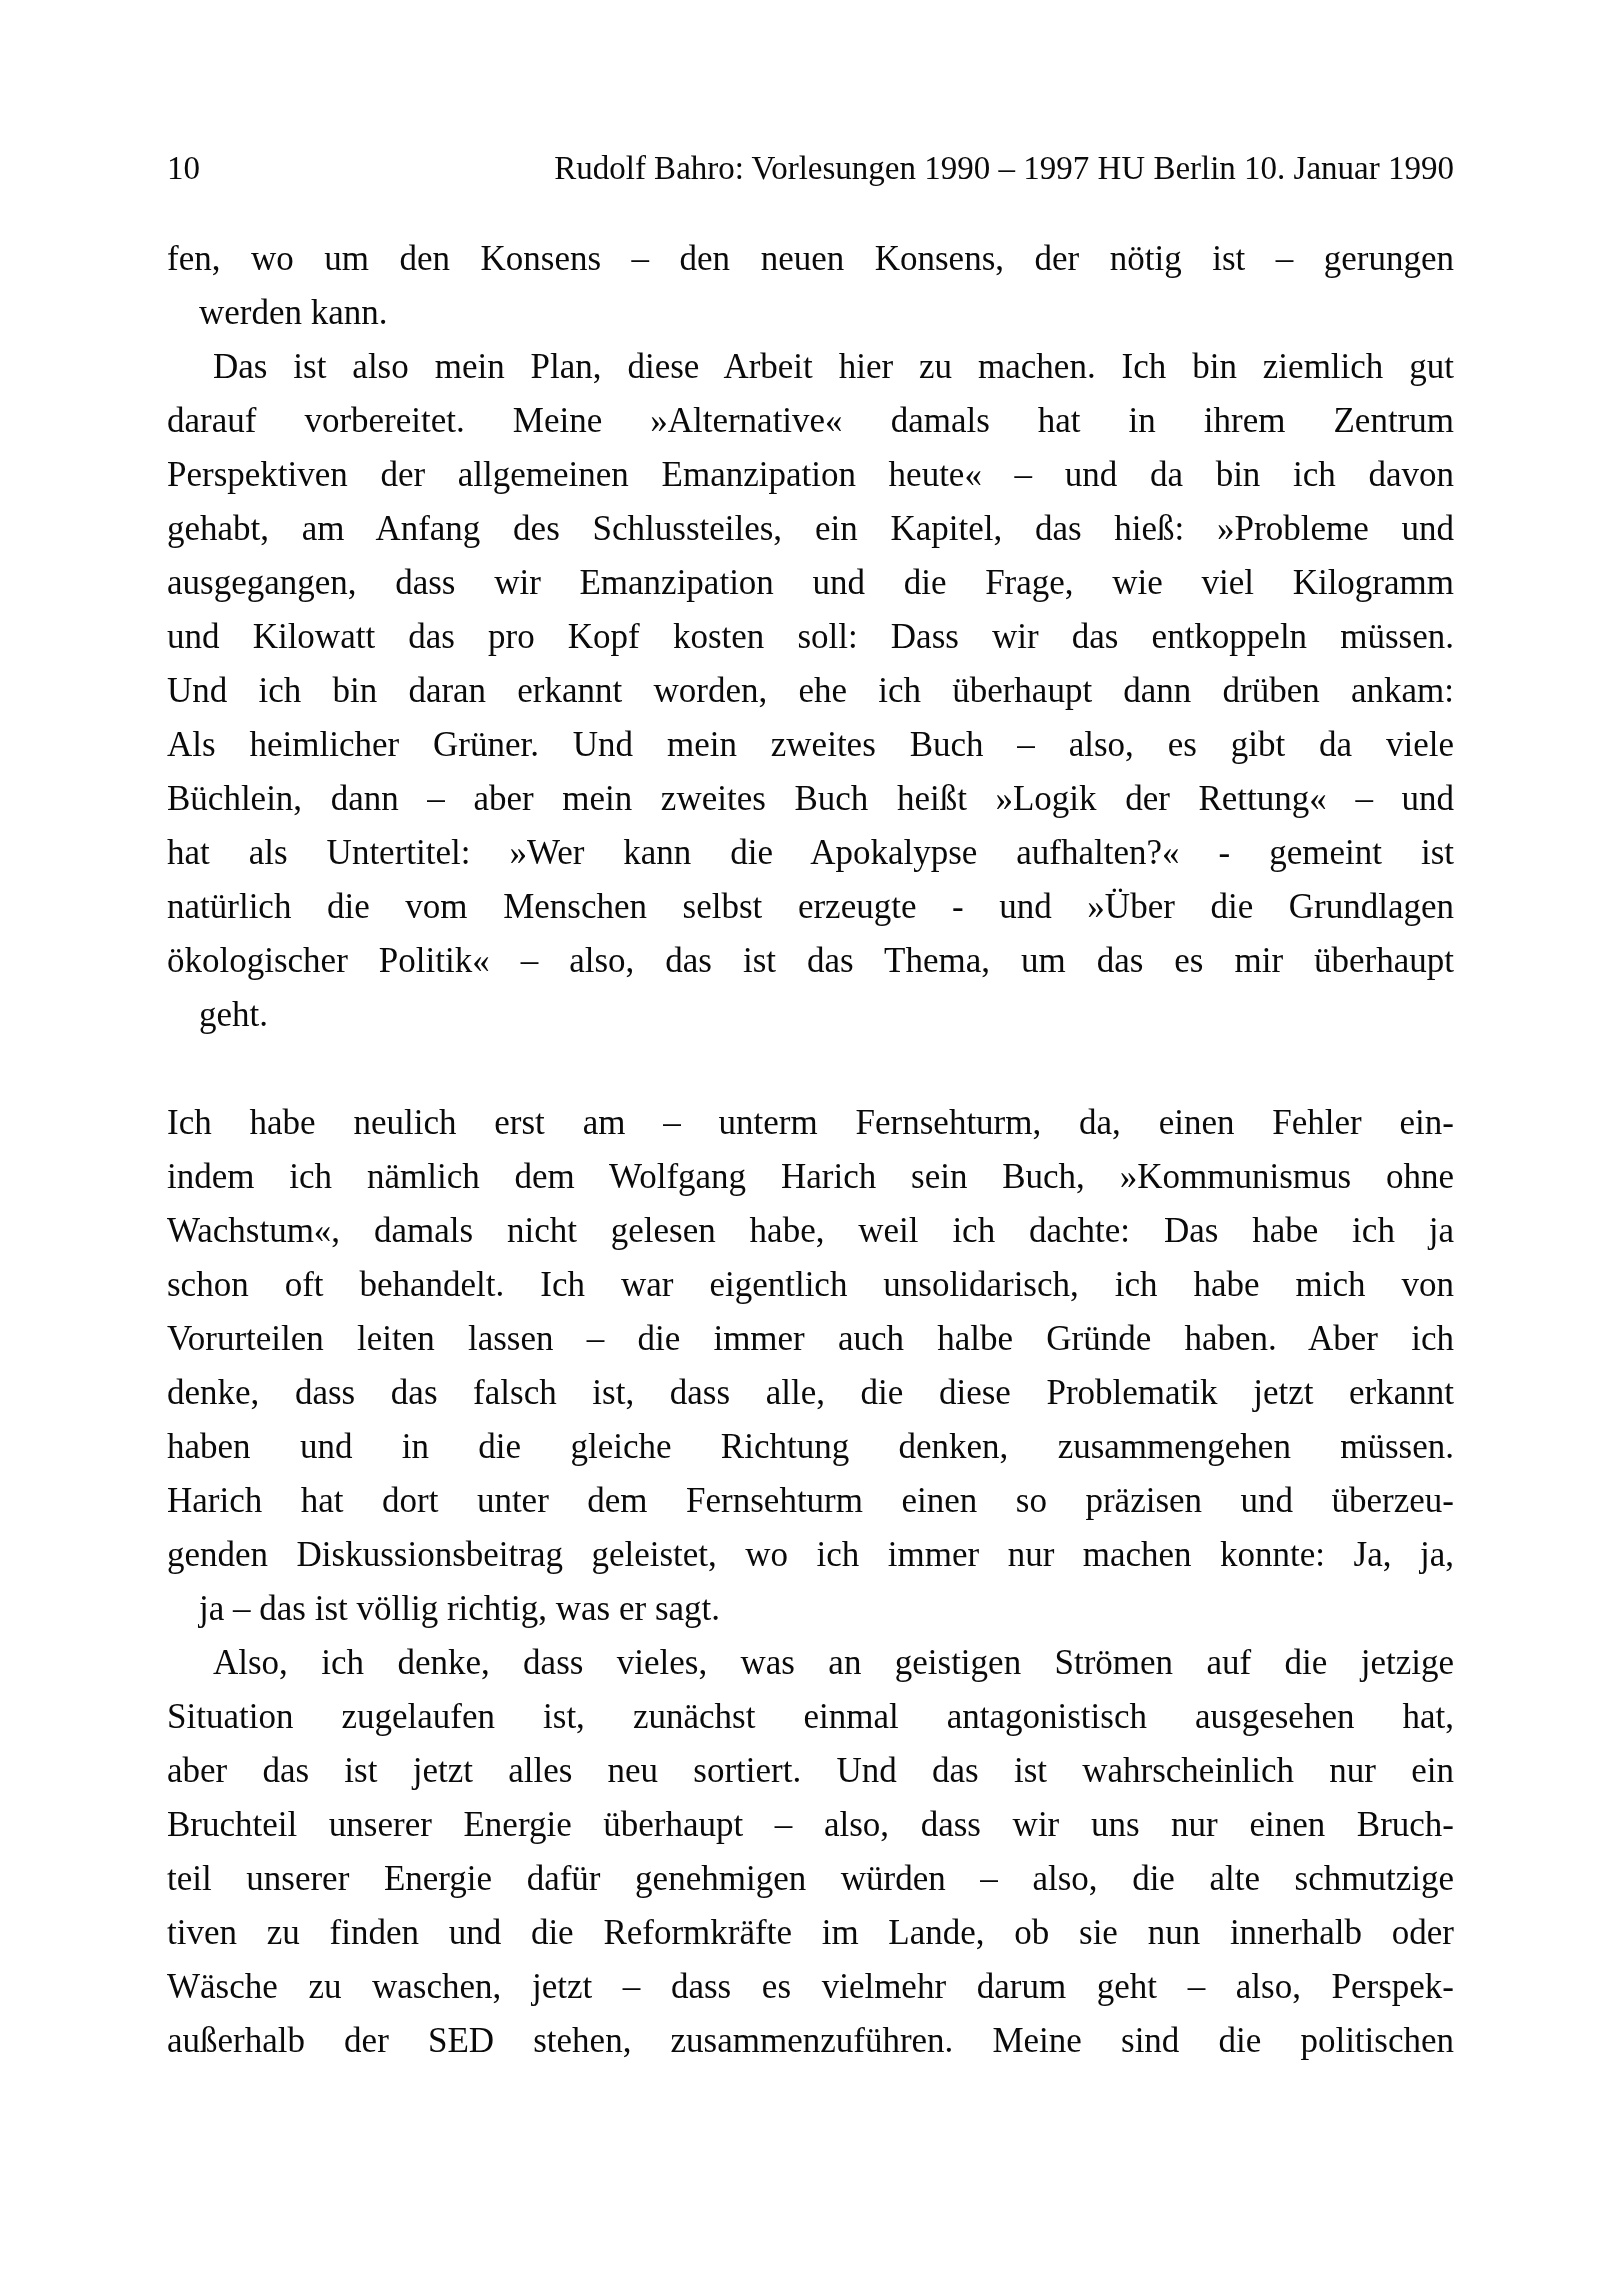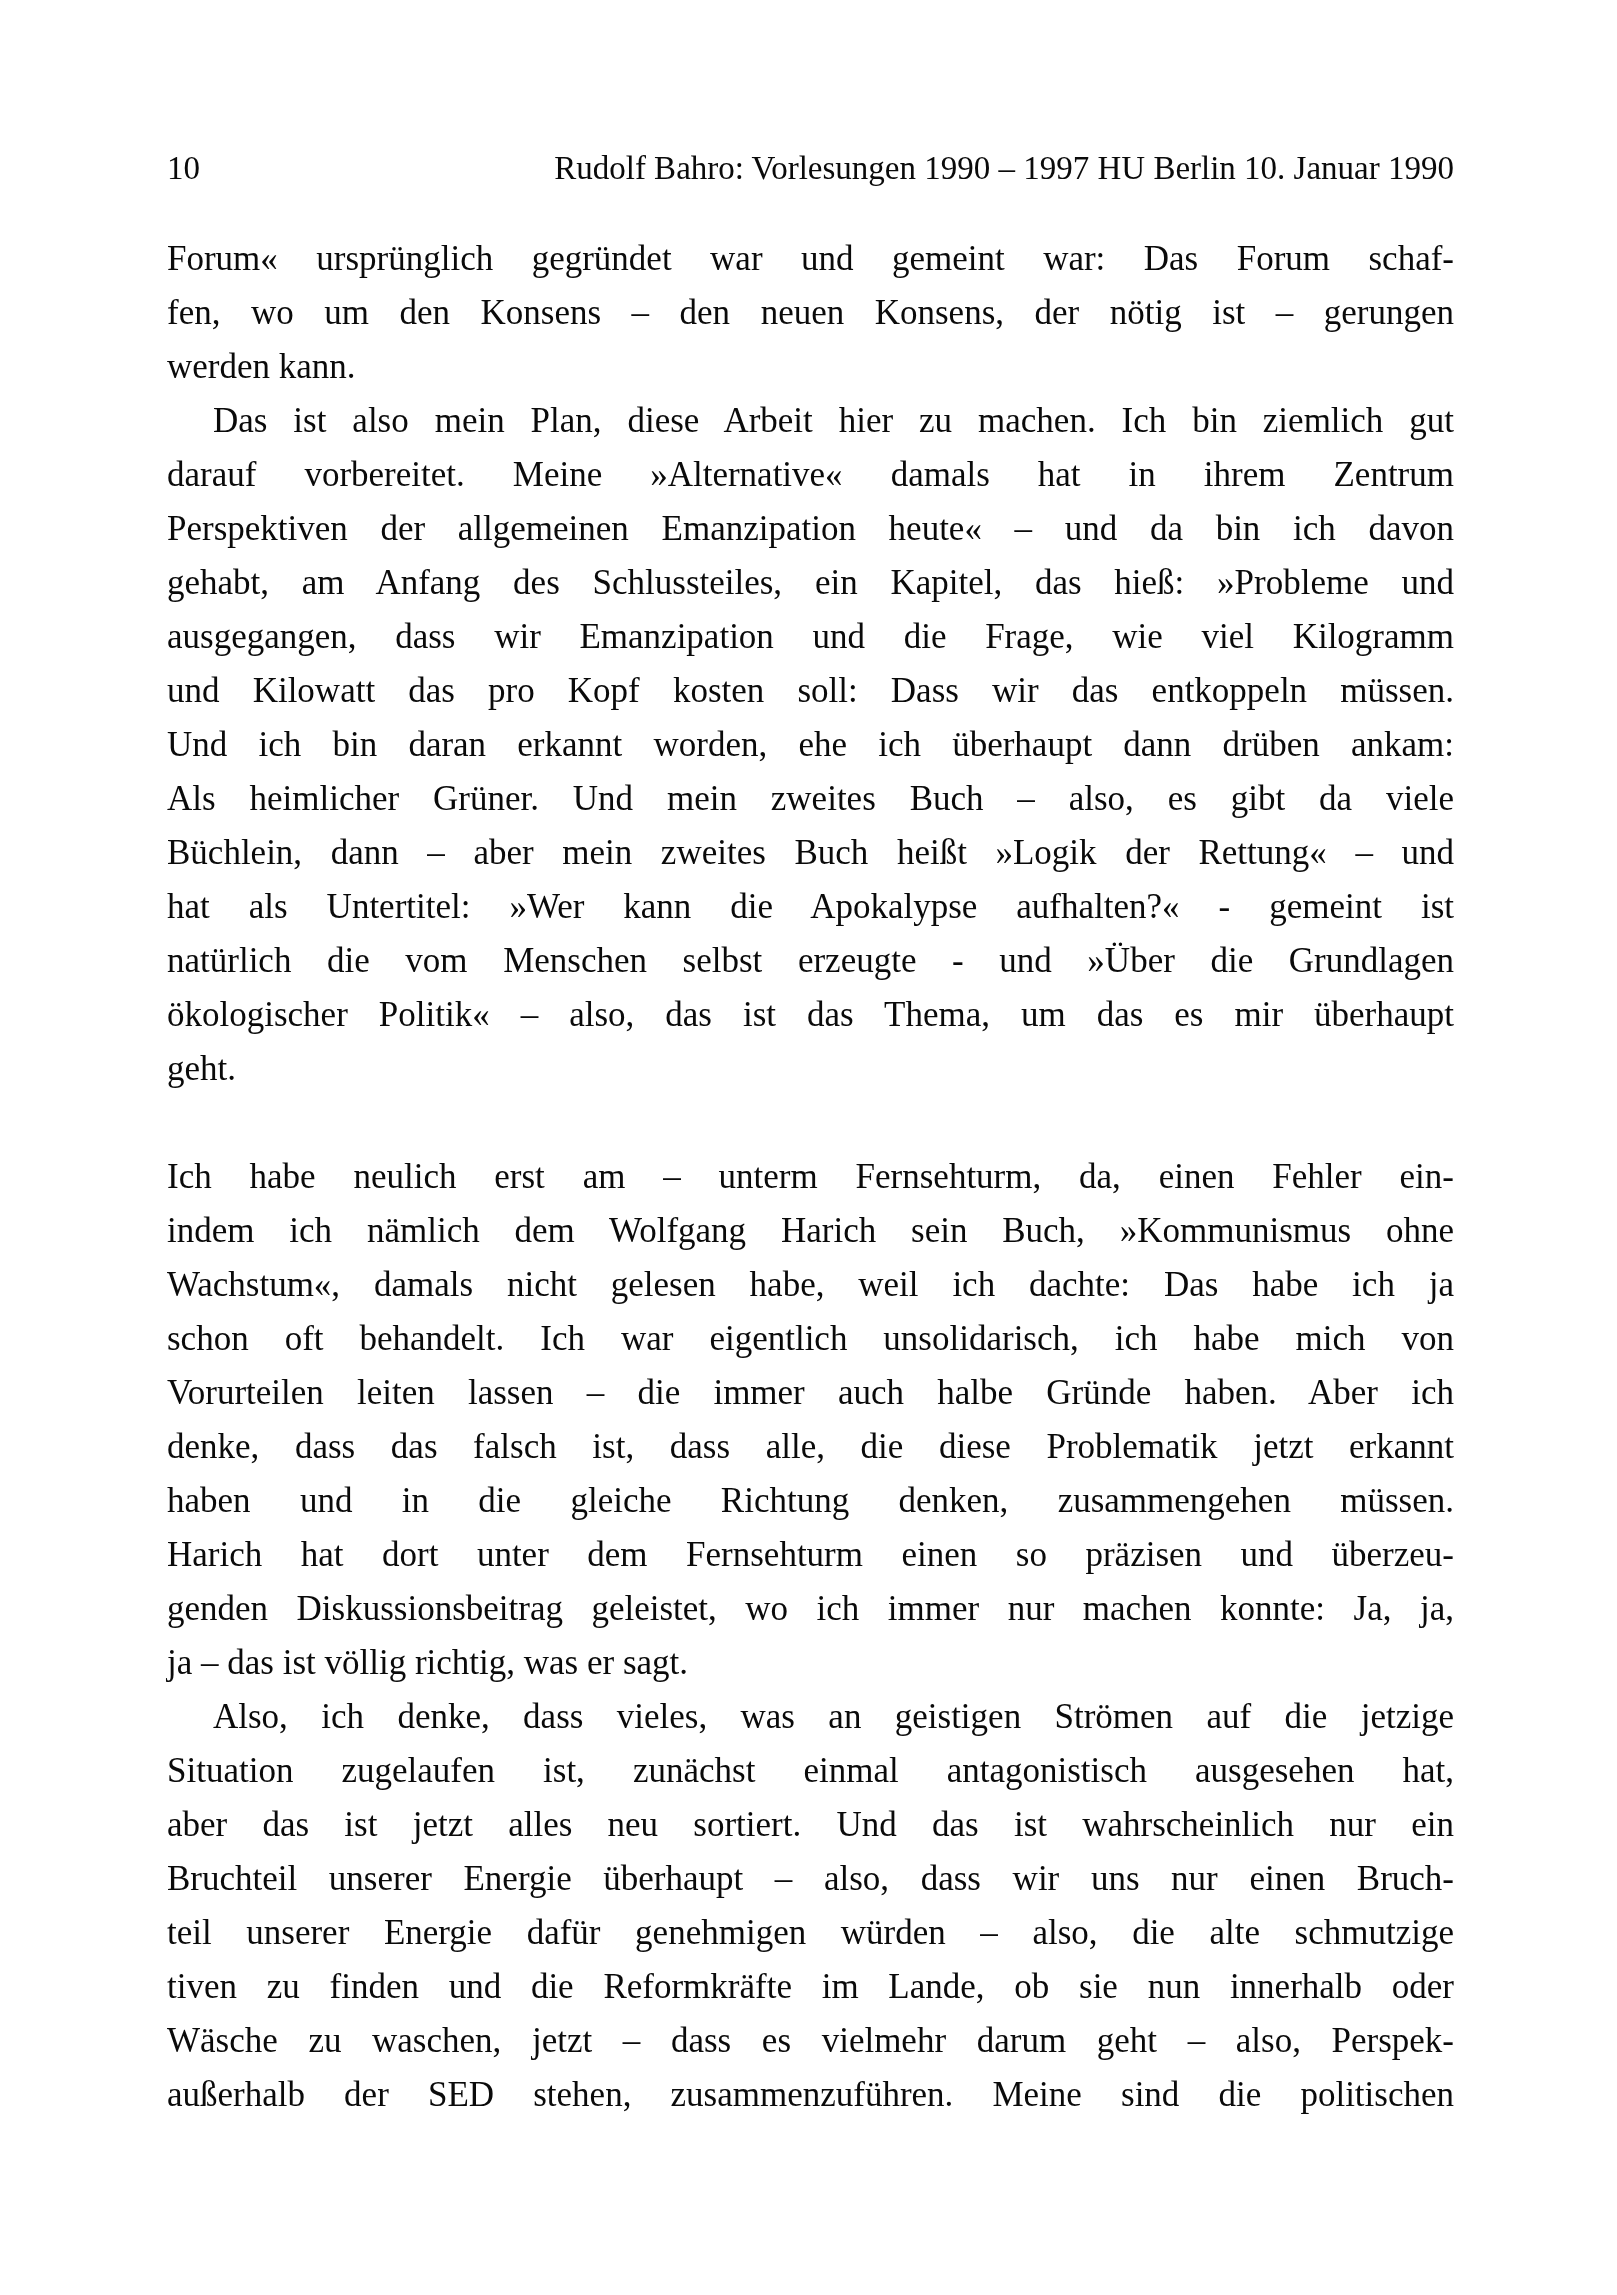--- a/index.html
+++ b/index.html
@@ -35,37 +35,36 @@
     font-size: 35px;
     line-height: 54px;
   }
   .para { margin: 0; padding: 0; }
   .para.gap-before { margin-top: 54px; }
   .line {
     display: block;
     text-align: justify;
     text-align-last: justify;
   }
-  .line.last { text-align-last: left; }
+  .line.last { text-align-last: left; margin-left: 32px; }
   .line.indent { text-indent: 46px; }
 </style>
 </head>
 <body>
 
 <div class="page">
 
   <header class="running-head">
     <span class="pagenum">10</span>
     <span class="running-title">Rudolf Bahro: Vorlesungen 1990 – 1997 HU Berlin 10. Januar 1990</span>
   </header>
 
   <main class="text-block">
 
     <p class="para">
-      <span class="line">Forum« ursprünglich gegründet war und gemeint war: Das Forum schaf-</span>
       <span class="line">fen, wo um den Konsens – den neuen Konsens, der nötig ist – gerungen</span>
       <span class="line last">werden kann.</span>
     </p>
 
     <p class="para">
       <span class="line indent">Das ist also mein Plan, diese Arbeit hier zu machen. Ich bin ziemlich gut</span>
       <span class="line">darauf vorbereitet. Meine »Alternative« damals hat in ihrem Zentrum</span>
       <span class="line">Perspektiven der allgemeinen Emanzipation heute« – und da bin ich davon</span>
       <span class="line">gehabt, am Anfang des Schlussteiles, ein Kapitel, das hieß: »Probleme und</span>
       <span class="line">ausgegangen, dass wir Emanzipation und die Frage, wie viel Kilogramm</span>

